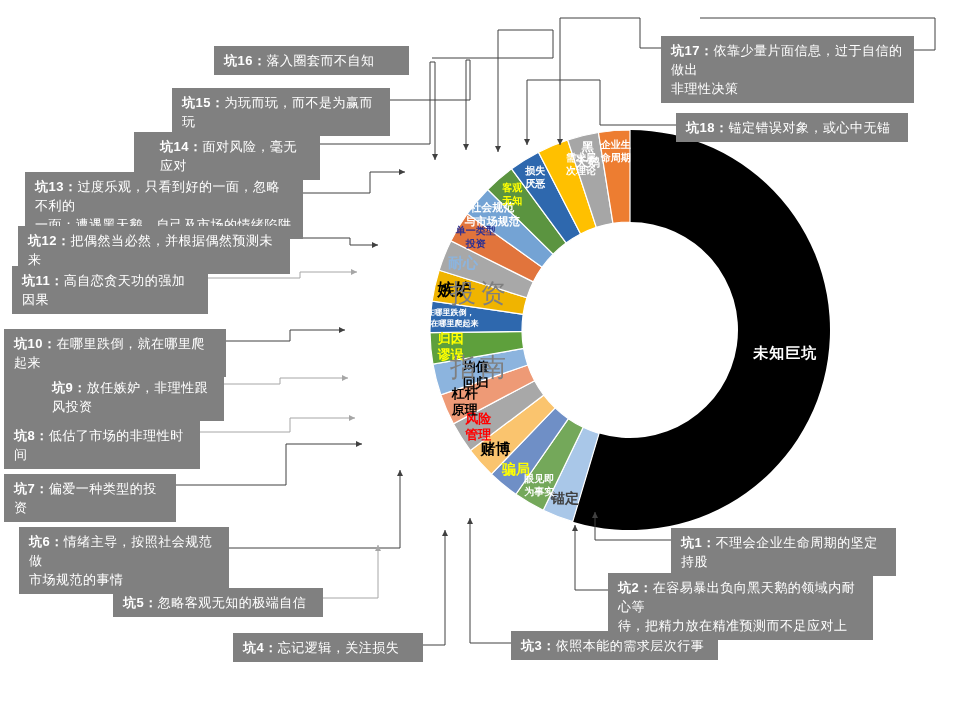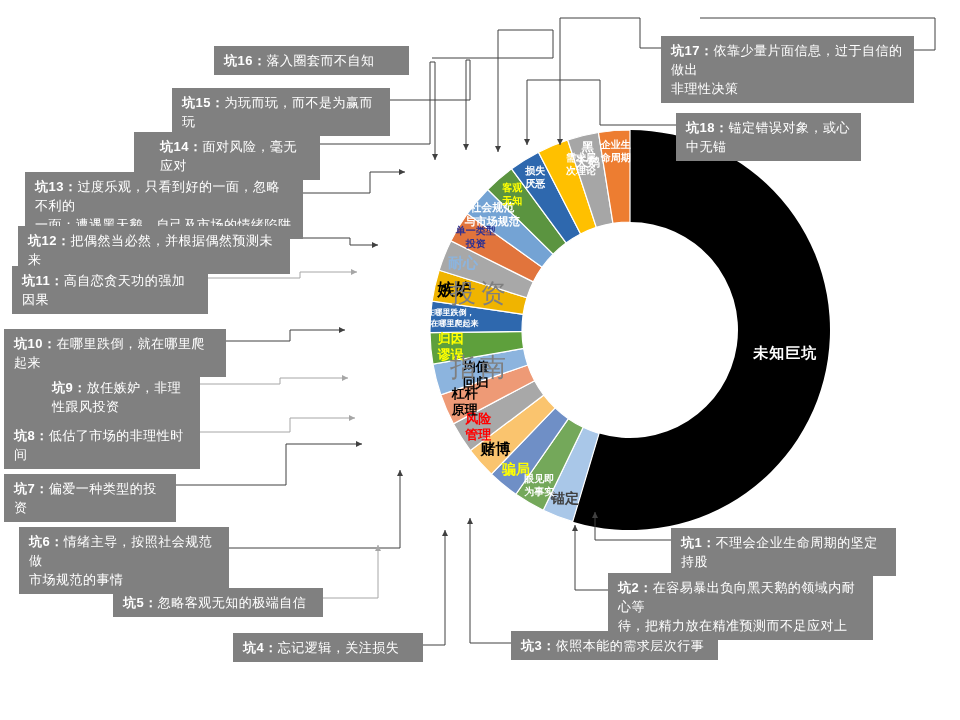--- a/index.html
+++ b/index.html
@@ -140,30 +140,30 @@
     </div>
 
   <div class="center-wrap">
     <div class="c-top">投资</div>
     <div class="c-bot">指南</div>
   </div>
 
   <div id="callout-group">
       <div class="callout" style="left: 661px; top: 36px; width: 253px; min-height: 42px; background: rgb(128, 128, 128); color: rgb(255, 255, 255);"><b>坑17：</b><span>依靠少量片面信息，过于自信的做出
 非理性决策</span></div>
-      <div class="callout" style="left: 676px; top: 113px; width: 185px; min-height: 25px; background: rgb(128, 128, 128); color: rgb(255, 255, 255);"><b>坑18：</b><span>锚定错误对象，或心中无锚</span></div>
+      <div class="callout" style="left: 676px; top: 113px; width: 232px; min-height: 25px; background: rgb(128, 128, 128); color: rgb(255, 255, 255);"><b>坑18：</b><span>锚定错误对象，或心中无锚</span></div>
       <div class="callout" style="left: 214px; top: 46px; width: 195px; min-height: 25px; background: rgb(128, 128, 128); color: rgb(255, 255, 255);"><b>坑16：</b><span>落入圈套而不自知</span></div>
       <div class="callout" style="left: 172px; top: 88px; width: 218px; min-height: 25px; background: rgb(128, 128, 128); color: rgb(255, 255, 255);"><b>坑15：</b><span>为玩而玩，而不是为赢而玩</span></div>
       <div class="callout" style="left: 134px; top: 132px; width: 186px; min-height: 25px; background: rgb(128, 128, 128); color: rgb(255, 255, 255); padding-left: 26px;"><b>坑14：</b><span>面对风险，毫无应对</span></div>
       <div class="callout" style="left: 25px; top: 172px; width: 278px; min-height: 43px; background: rgb(128, 128, 128); color: rgb(255, 255, 255);"><b>坑13：</b><span>过度乐观，只看到好的一面，忽略不利的
 一面；遭遇黑天鹅、自己及市场的情绪陷阱</span></div>
       <div class="callout" style="left: 18px; top: 226px; width: 272px; min-height: 25px; background: rgb(128, 128, 128); color: rgb(255, 255, 255);"><b>坑12：</b><span>把偶然当必然，并根据偶然预测未来</span></div>
       <div class="callout" style="left: 12px; top: 266px; width: 196px; min-height: 25px; background: rgb(128, 128, 128); color: rgb(255, 255, 255);"><b>坑11：</b><span>高自恋贪天功的强加因果</span></div>
       <div class="callout" style="left: 4px; top: 329px; width: 222px; min-height: 25px; background: rgb(128, 128, 128); color: rgb(255, 255, 255);"><b>坑10：</b><span>在哪里跌倒，就在哪里爬起来</span></div>
-      <div class="callout" style="left: 4px; top: 373px; width: 196px; min-height: 25px; background: rgb(128, 128, 128); color: rgb(255, 255, 255); padding-left: 48px;"><b>坑9：</b><span>放任嫉妒，非理性跟风投资</span></div>
+      <div class="callout" style="left: 4px; top: 373px; width: 220px; min-height: 25px; background: rgb(128, 128, 128); color: rgb(255, 255, 255); padding-left: 48px;"><b>坑9：</b><span>放任嫉妒，非理性跟风投资</span></div>
       <div class="callout" style="left: 4px; top: 421px; width: 196px; min-height: 25px; background: rgb(128, 128, 128); color: rgb(255, 255, 255);"><b>坑8：</b><span>低估了市场的非理性时间</span></div>
       <div class="callout" style="left: 4px; top: 474px; width: 172px; min-height: 25px; background: rgb(128, 128, 128); color: rgb(255, 255, 255);"><b>坑7：</b><span>偏爱一种类型的投资</span></div>
       <div class="callout" style="left: 19px; top: 527px; width: 210px; min-height: 43px; background: rgb(128, 128, 128); color: rgb(255, 255, 255);"><b>坑6：</b><span>情绪主导，按照社会规范做
 市场规范的事情</span></div>
       <div class="callout" style="left: 113px; top: 588px; width: 210px; min-height: 25px; background: rgb(128, 128, 128); color: rgb(255, 255, 255);"><b>坑5：</b><span>忽略客观无知的极端自信</span></div>
       <div class="callout" style="left: 233px; top: 633px; width: 190px; min-height: 25px; background: rgb(128, 128, 128); color: rgb(255, 255, 255);"><b>坑4：</b><span>忘记逻辑，关注损失</span></div>
       <div class="callout" style="left: 511px; top: 631px; width: 207px; min-height: 25px; background: rgb(128, 128, 128); color: rgb(255, 255, 255);"><b>坑3：</b><span>依照本能的需求层次行事</span></div>
       <div class="callout" style="left: 608px; top: 573px; width: 265px; min-height: 43px; background: rgb(128, 128, 128); color: rgb(255, 255, 255);"><b>坑2：</b><span>在容易暴出负向黑天鹅的领域内耐心等
 待，把精力放在精准预测而不足应对上</span></div>
       <div class="callout" style="left: 671px; top: 528px; width: 225px; min-height: 25px; background: rgb(128, 128, 128); color: rgb(255, 255, 255);"><b>坑1：</b><span>不理会企业生命周期的坚定持股</span></div>

